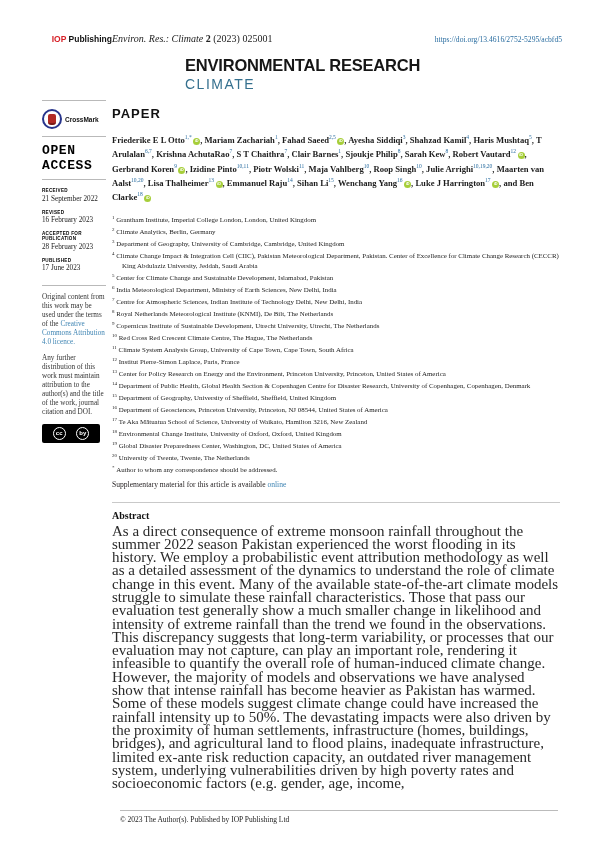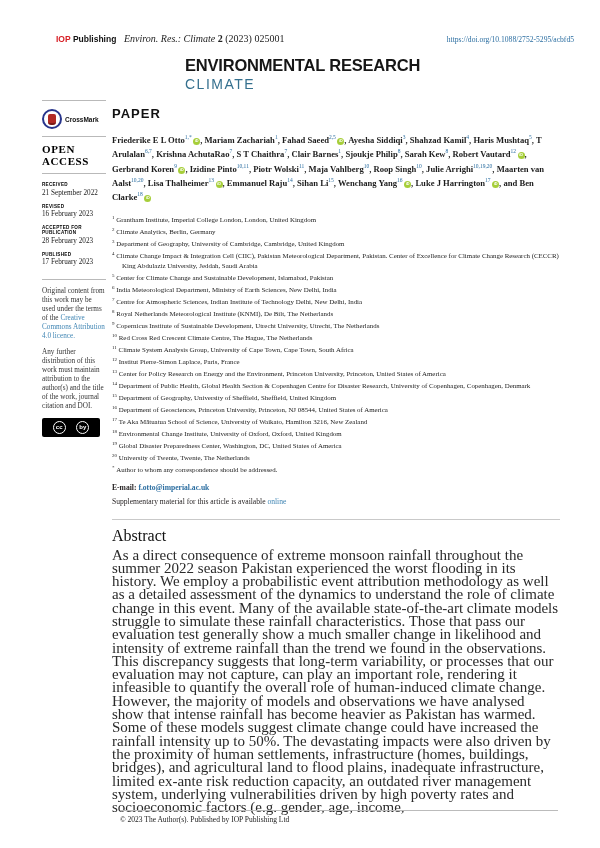--- a/index.html
+++ b/index.html
@@ -3,41 +3,41 @@
 <meta charset="utf-8">
 <style>
   * { margin:0; padding:0; box-sizing:border-box; }
   html,body { background:#e8e8e8; }
   .page {
     position:relative; width:600px; height:848px; margin:0 auto;
     background:#ffffff; overflow:hidden;
     font-family:"Liberation Serif", serif; color:#231f20;
   }
   
-  .header { position:absolute; top:33px; left:56px; width:518px; display:flex; align-items:baseline; }
+  .header { position:absolute; top:33px; left:44px; width:518px; display:flex; align-items:baseline;text-align:right; }
   .brand { font-family:"Liberation Sans", sans-serif; font-weight:700; font-size:8.5px; white-space:nowrap; width:68px; }
   .brand .iop { color:#d71f26; }
   .brand .pub { color:#111; }
   .citation { font-size:10px; color:#222; white-space:nowrap; }
   .citation .jrnl { font-style:italic; }
   .citation .vol { font-weight:700; }
   .doi-link { margin-left:auto; font-size:7.6px; color:#2a6da0; text-decoration:none; white-space:nowrap; }
   
   .masthead { position:absolute; top:56px; left:185px; font-family:"Liberation Sans", sans-serif; }
   .masthead .m1 { font-size:16.5px; font-weight:700; letter-spacing:-0.2px; color:#161616; }
   .masthead .m2 { font-size:14px; font-weight:400; letter-spacing:1.5px; color:#35708e; margin-top:1px; }
   
   .sidebar { position:absolute; top:100px; left:42px; width:64px; }
   .srule { border:none; border-top:1px solid #b9b9b9; height:0; margin:0; }
   .crossmark { display:flex; align-items:center; gap:3px; padding:8px 0 7px 0; cursor:pointer; }
   .cm-circle { width:20px; height:20px; border-radius:50%; border:2px solid #27348b; background:#fff;
                display:flex; align-items:center; justify-content:center; flex:0 0 auto; }
   .cm-mark { width:8px; height:11px; background:#b12a25; border-radius:2px 2px 3px 3px; border-bottom:2px solid #7c1b17; }
   .cm-text { font-family:"Liberation Sans", sans-serif; font-weight:700; font-size:6.5px; color:#111; }
-  .open-access { font-family:Liberation Serif, serif; font-weight:700; font-size:11px; letter-spacing:0.6px; color:#000; padding:6px 0 6px 0; }
+  .open-access { font-family:Liberation Mono, monospace; font-weight:700; font-size:13px; letter-spacing:0.6px; color:#000; padding:6px 0 6px 0; }
   .history { padding:8px 0 6px 0; }
   .hist-item { margin-bottom:7px; }
   .hist-label { font-family:"Liberation Sans", sans-serif; font-weight:700; font-size:4.6px; letter-spacing:0.3px; color:#000; }
   .hist-date { font-size:7.2px; color:#222; margin-top:1.5px; }
   .license { padding-top:7px; font-size:7.2px; line-height:9px; color:#333; }
   .license p { margin-bottom:7px; }
   .lic-link { color:#4186b4; text-decoration:none; cursor:pointer; }
   .cc-badge { margin-top:4px; width:58px; height:19px; background:#000; border-radius:2px;
               display:flex; align-items:center; justify-content:space-evenly; cursor:pointer; }
   .cc-circ { width:13px; height:13px; border:1.4px solid #fff; border-radius:50%; color:#fff;
@@ -56,21 +56,21 @@
   .affils { margin-top:9px; font-size:6.9px; line-height:9.7px; color:#222; }
   .affil { padding-left:10px; text-indent:-10px; }
   .affil sup { font-size:5px; color:#222; }
   .contact-line { margin-top:8px; font-size:7.6px; font-weight:700; }
   .email-link { color:#2a6da0; text-decoration:none; cursor:pointer; }
   .keywords-line { margin-top:8px; font-size:7.6px; }
   .keywords-line b { font-weight:700; }
   .supp-line { margin-top:5px; font-size:7.6px; }
   .supp-link { color:#4186b4; text-decoration:none; cursor:pointer; }
   .abstract-rule { border:none; border-top:1px solid #c9c9c9; margin:13px 0 0 0; }
-  .abstract-heading { margin-top:7px; font-size:16px; font-weight:400; color:#111; }
+  .abstract-heading { margin-top:7px; font-size:10px; font-weight:700; color:#111; }
   .abstract-text { margin-top:4px; font-size:15px; line-height:13.3px; color:#2a2a2a; }
   
   .footer { position:absolute; left:120px; top:810px; width:438px; }
   .frule { border:none; border-top:1px solid #bbb; }
   .copyright { margin-top:4px; font-size:7.5px; color:#222; }
 </style>
 </head>
 <body>
 
 <div class="page">
@@ -78,21 +78,21 @@
   <div class="header">
     <div class="brand">
       <span class="iop">IOP</span>
       <span class="pub">Publishing</span>
     </div>
     <div class="citation">
       <span class="jrnl">Environ. Res.: Climate</span>
       <span class="vol">2</span>
       <span class="inf">(2023) 025001</span>
     </div>
-    <a class="doi-link" href="#">https://doi.org/10.1088/2752-5295/acbfd5</a>
+    <a class="doi-link" href="#">https://doi.org/13.4616/2752-5295/acbfd5</a>
   </div>
 
   <div class="masthead">
     <div class="m1">ENVIRONMENTAL RESEARCH</div>
     <div class="m2">CLIMATE</div>
   </div>
 
   <div class="sidebar">
     <hr class="srule">
     <div class="crossmark">
@@ -112,21 +112,21 @@
         <div class="hist-item">
           <div class="hist-label">REVISED</div>
           <div class="hist-date">16 February 2023</div>
         </div>
         <div class="hist-item">
           <div class="hist-label">ACCEPTED FOR PUBLICATION</div>
           <div class="hist-date">28 February 2023</div>
         </div>
         <div class="hist-item">
           <div class="hist-label">PUBLISHED</div>
-          <div class="hist-date">17 February 2023</div>
+          <div class="hist-date">17 June 2023</div>
         </div>
       </div>
     <hr class="srule">
     <div class="license">
       <p><span>Original content from this work may be used under the terms of the </span><a href="#" class="lic-link">Creative Commons Attribution 4.0 licence.</a></p>
       <p>Any further distribution of this work must maintain attribution to the author(s) and the title of the work, journal citation and DOI.</p>
       <div class="cc-badge">
         <span class="cc-circ">cc</span>
         <span class="cc-circ">by</span>
       </div>
@@ -155,23 +155,20 @@
         <div class="affil"><sup>14</sup>&nbsp;Department of Public Health, Global Health Section &amp; Copenhagen Centre for Disaster Research, University of Copenhagen, Copenhagen, Denmark</div>
         <div class="affil"><sup>15</sup>&nbsp;Department of Geography, University of Sheffield, Sheffield, United Kingdom</div>
         <div class="affil"><sup>16</sup>&nbsp;Department of Geosciences, Princeton University, Princeton, NJ 08544, United States of America</div>
         <div class="affil"><sup>17</sup>&nbsp;Te Aka Mātuatua School of Science, University of Waikato, Hamilton 3216, New Zealand</div>
         <div class="affil"><sup>18</sup>&nbsp;Environmental Change Institute, University of Oxford, Oxford, United Kingdom</div>
         <div class="affil"><sup>19</sup>&nbsp;Global Disaster Preparedness Center, Washington, DC, United States of America</div>
         <div class="affil"><sup>20</sup>&nbsp;University of Twente, Twente, The Netherlands</div>
         <div class="affil"><sup>*</sup>&nbsp;Author to whom any correspondence should be addressed.</div>
       </div>
 
-    <div class="contact-line">
-      <span>E-mail: </span><a href="#" class="email-link">f.otto@imperial.ac.uk</a>
-    </div>
 
 
     <div class="supp-line">
       <span>Supplementary material for this article is available </span><a href="#" class="supp-link">online</a>
     </div>
 
     <hr class="abstract-rule">
     <div class="abstract-heading">Abstract</div>
     <div class="abstract-text">As a direct consequence of extreme monsoon rainfall throughout the summer 2022 season Pakistan experienced the worst flooding in its history. We employ a probabilistic event attribution methodology as well as a detailed assessment of the dynamics to understand the role of climate change in this event. Many of the available state-of-the-art climate models struggle to simulate these rainfall characteristics. Those that pass our evaluation test generally show a much smaller change in likelihood and intensity of extreme rainfall than the trend we found in the observations. This discrepancy suggests that long-term variability, or processes that our evaluation may not capture, can play an important role, rendering it infeasible to quantify the overall role of human-induced climate change. However, the majority of models and observations we have analysed show that intense rainfall has become heavier as Pakistan has warmed. Some of these models suggest climate change could have increased the rainfall intensity up to 50%. The devastating impacts were also driven by the proximity of human settlements, infrastructure (homes, buildings, bridges), and agricultural land to flood plains, inadequate infrastructure, limited ex-ante risk reduction capacity, an outdated river management system, underlying vulnerabilities driven by high poverty rates and socioeconomic factors (e.g. gender, age, income,</div>
   </div>

